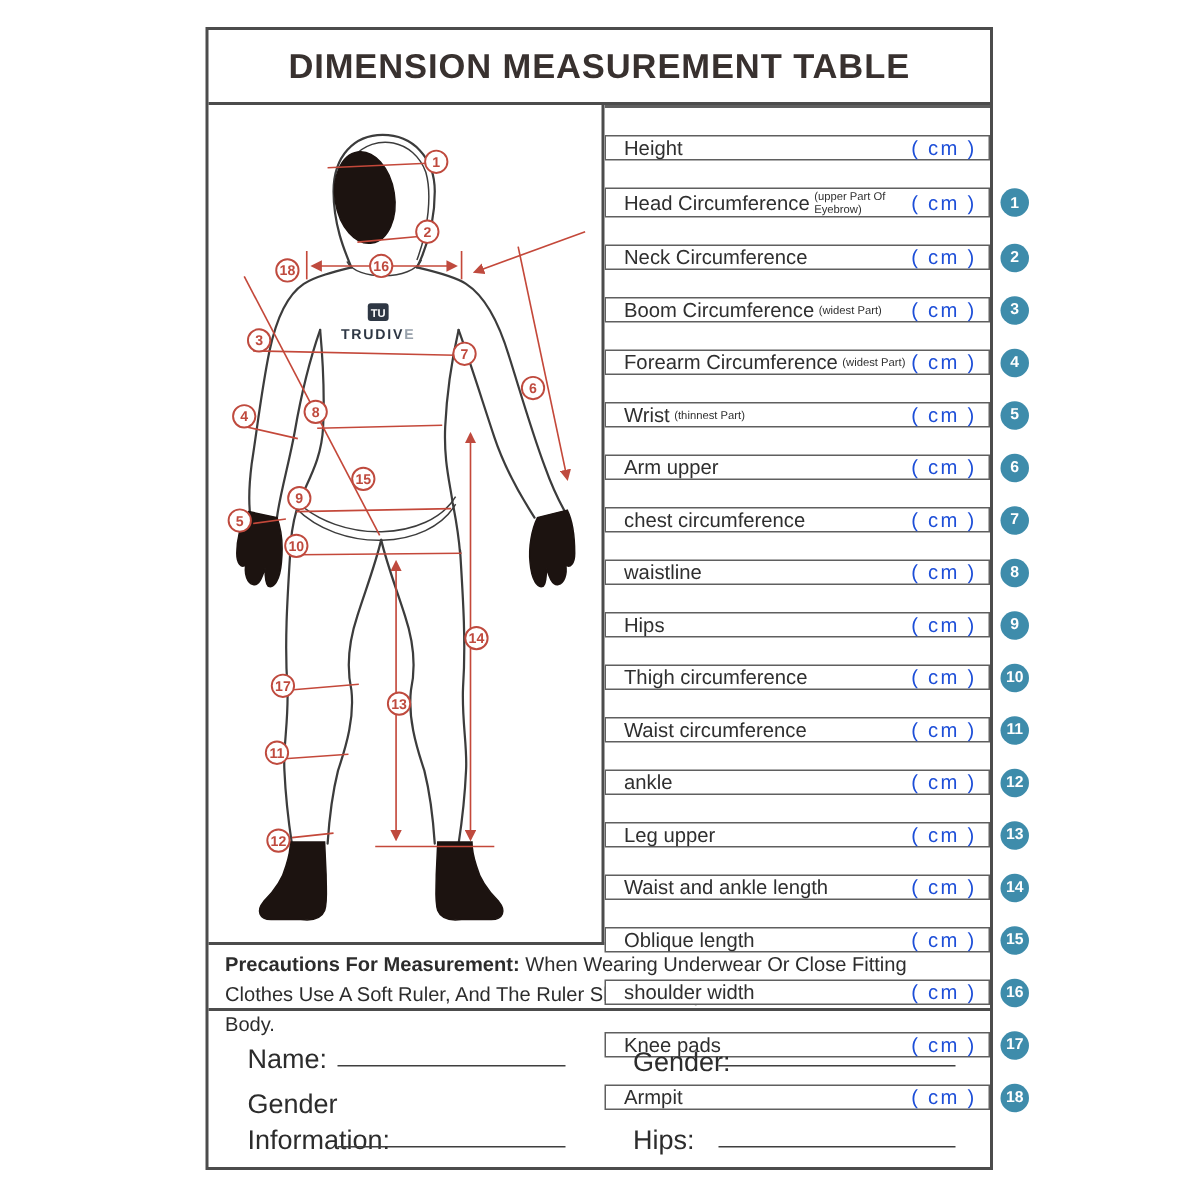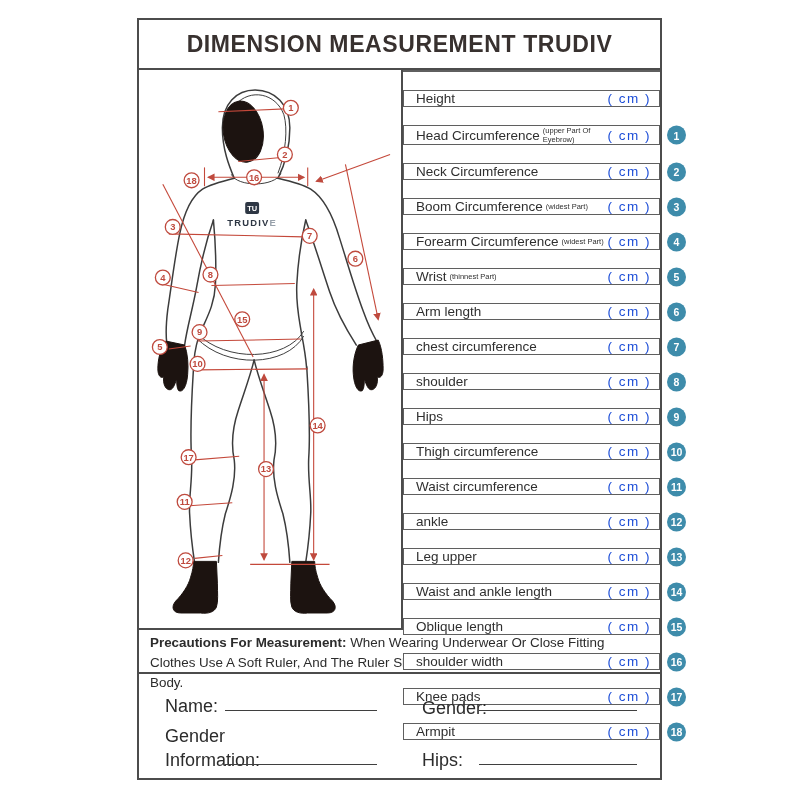--- a/index.html
+++ b/index.html
@@ -27,21 +27,21 @@
   svg .red{stroke:#c4483a;stroke-width:1.1;fill:none}
   svg .mring{fill:#fff;stroke:#bf4a3e;stroke-width:1.3}
   svg .mnum{fill:#bf4a3e;font-size:9.5px;font-weight:bold;font-family:"Liberation Sans",sans-serif;text-anchor:middle}
 </style>
 </head>
 <body>
 
 <div class="frame">
 
   <div class="title-box">
-    <h1>DIMENSION MEASUREMENT TRUDIV</h1>
+    <h1>DIMENSION MEASUREMENT TABLE</h1>
   </div>
 
   <div class="main">
     <div class="figure-panel">
       <svg viewBox="0 0 264 560" preserveAspectRatio="xMidYMid meet">
         <defs>
           <marker id="arr" viewBox="0 0 10 10" refX="8" refY="5" markerWidth="7" markerHeight="7" orient="auto-start-reverse">
             <path d="M0,0 L10,5 L0,10 Z" fill="#bf4a3e"></path>
           </marker>
         </defs>
@@ -210,31 +210,31 @@
           <span class="unit">( cm )</span>
           <span class="badge" style="background: rgb(62, 140, 171);">4</span>
         </div>
         <div class="row">
           <span class="lbl">Wrist</span>
           <span class="sub">(thinnest Part)</span>
           <span class="unit">( cm )</span>
           <span class="badge" style="background: rgb(62, 140, 171);">5</span>
         </div>
         <div class="row">
-          <span class="lbl">Arm length</span>
+          <span class="lbl">Arm upper</span>
           <span class="unit">( cm )</span>
           <span class="badge" style="background: rgb(62, 140, 171);">6</span>
         </div>
         <div class="row">
           <span class="lbl">chest circumference</span>
           <span class="unit">( cm )</span>
           <span class="badge" style="background: rgb(62, 140, 171);">7</span>
         </div>
         <div class="row">
-          <span class="lbl">shoulder</span>
+          <span class="lbl">waistline</span>
           <span class="unit">( cm )</span>
           <span class="badge" style="background: rgb(62, 140, 171);">8</span>
         </div>
         <div class="row">
           <span class="lbl">Hips</span>
           <span class="unit">( cm )</span>
           <span class="badge" style="background: rgb(62, 140, 171);">9</span>
         </div>
         <div class="row">
           <span class="lbl">Thigh circumference</span>

